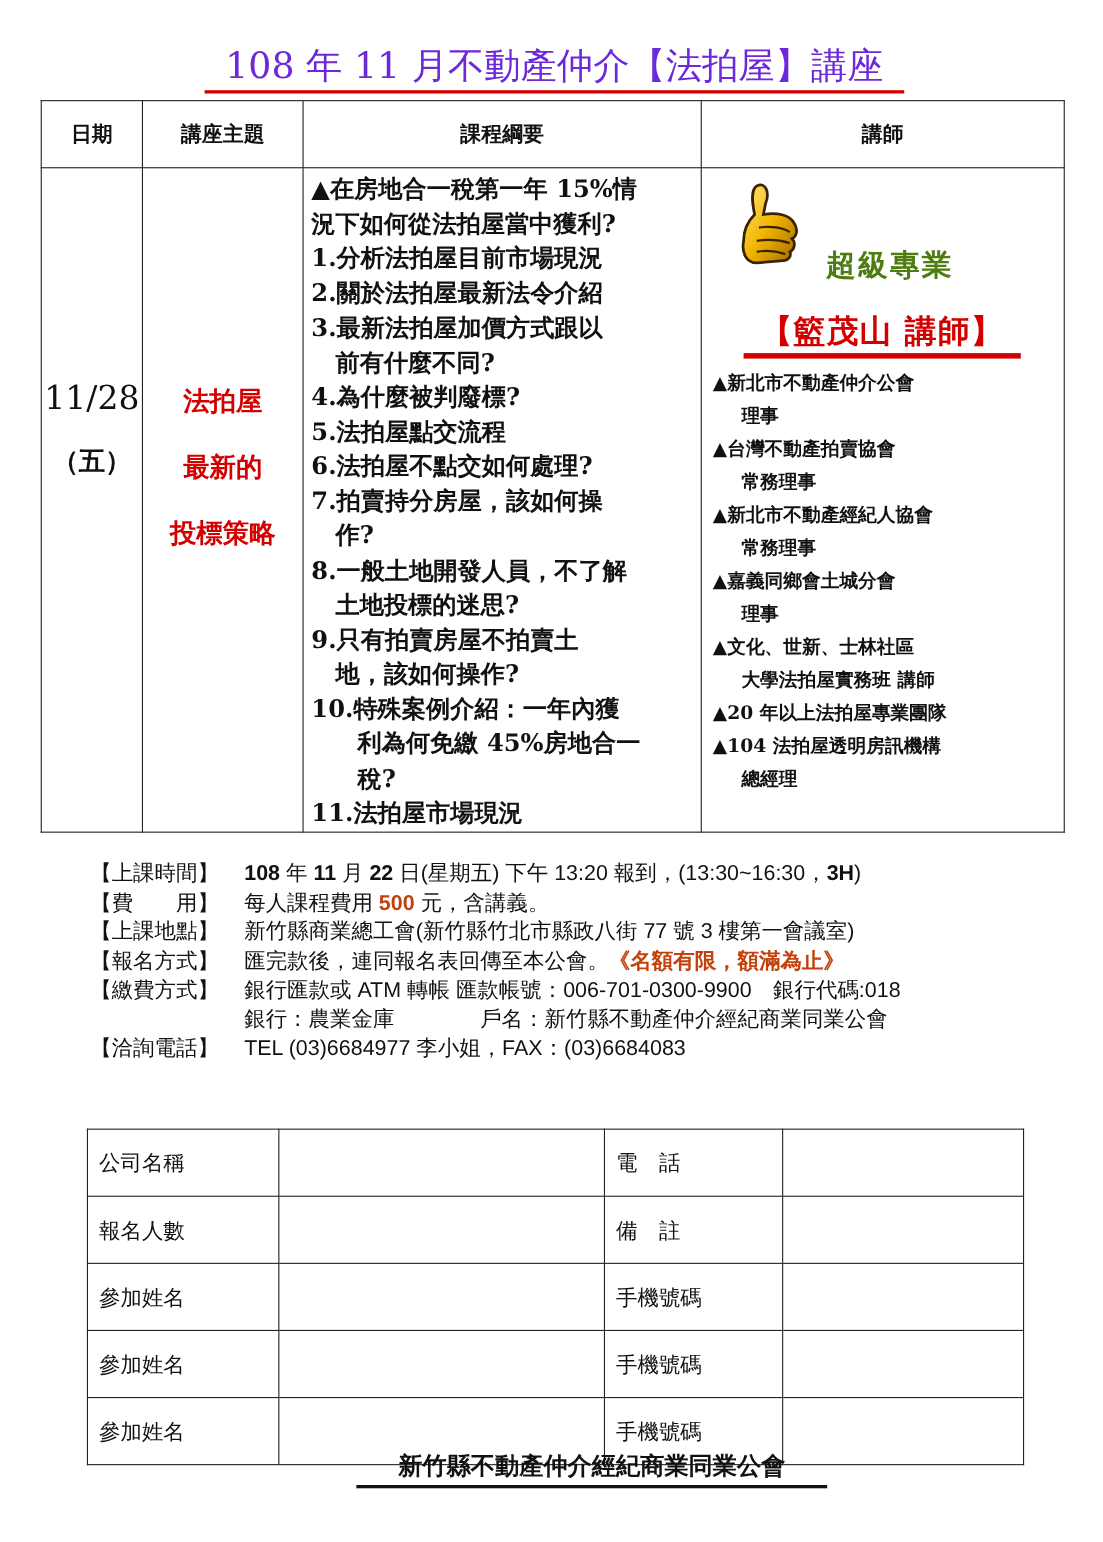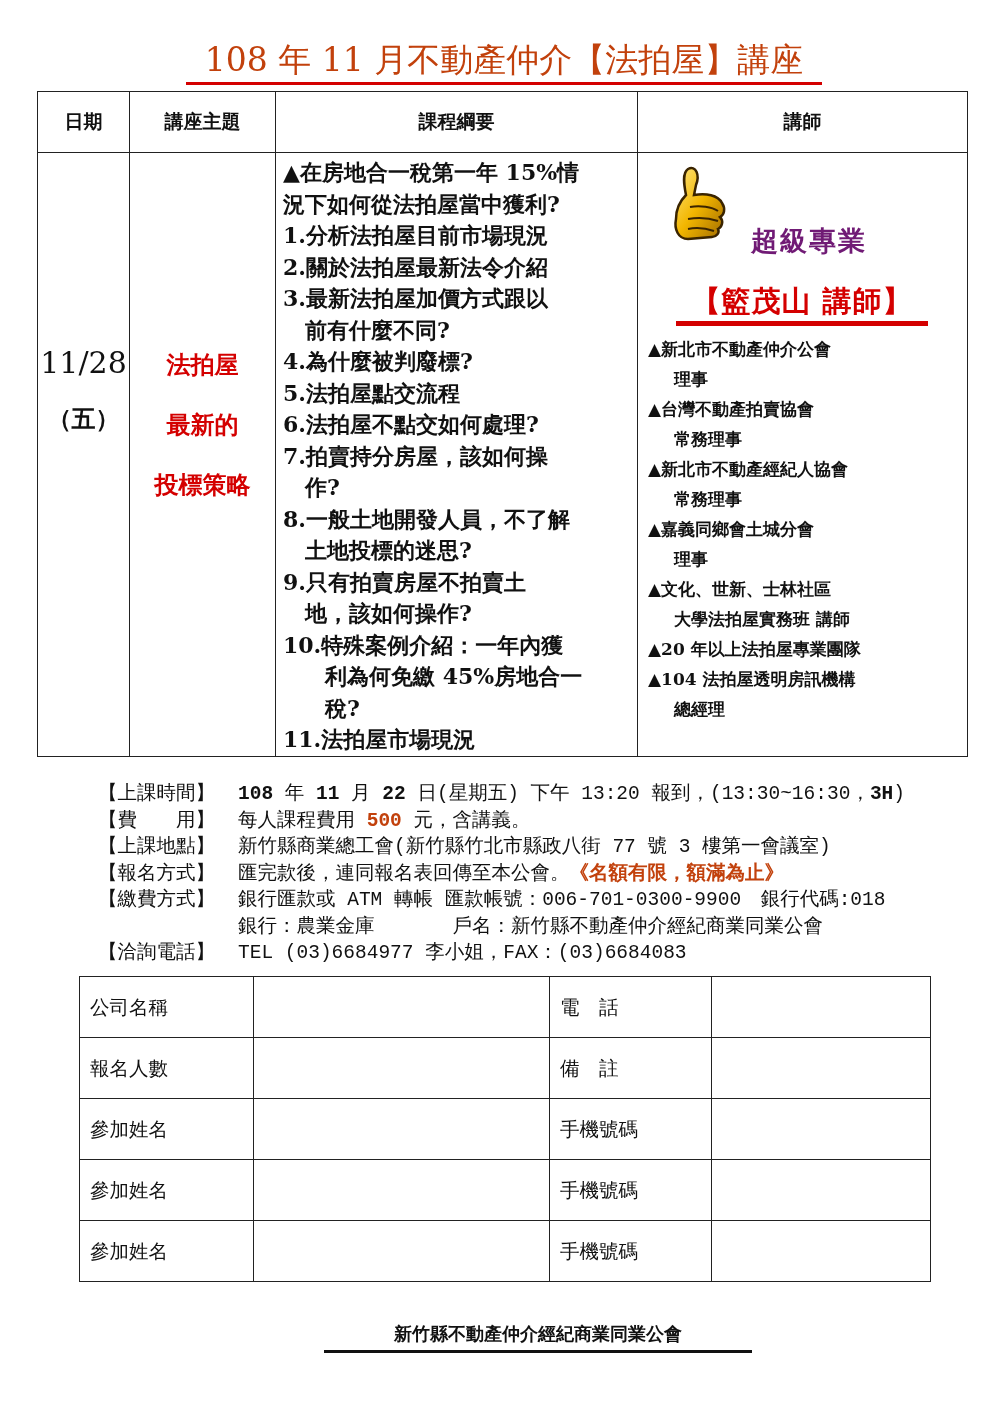--- a/index.html
+++ b/index.html
@@ -1,19 +1,19 @@
 <!DOCTYPE html>
 <html><head>
 <meta charset="utf-8">
 <style>
   html, body { margin: 0; padding: 0; background: #ffffff; }
   body { width: 1003px; height: 1402px; position: relative; font-family: "DejaVu Serif", serif; color: #111; overflow: hidden; }
   .title {
     position: absolute; left: 186px; top: 38px; width: 636px; text-align: center;
-    color: #c2410c; font-size: 33px; line-height: 44px; letter-spacing: 0px;
+    color: #6d28d9; font-size: 33px; line-height: 44px; letter-spacing: 0px;
     border-bottom: 3px solid #d40000; white-space: nowrap; font-family: "DejaVu Serif", serif;
   }
   table.main {
     position: absolute; left: 37px; top: 91px; width: 796px; border-collapse: collapse;
     table-layout: fixed;
   }
   table.main td, table.main th { border: 1.5px solid #222; padding: 0; vertical-align: top; }
   table.main th { height: 60px; font-size: 19px; font-weight: bold; text-align: center; vertical-align: middle; font-family: "DejaVu Sans", sans-serif; }
   .col-date { width: 92px; }
   .col-topic { width: 146px; }
@@ -24,37 +24,37 @@
   .date-day { margin-top: 20px; font-size: 24px; font-weight: bold; }
   .topic-cell { text-align: center; color: #d40000; font-weight: bold; font-size: 24px; }
   .topic-line { line-height: 60px; }
   .topic-first { margin-top: 182px; }
   .outline-cell { padding: 4px 0 0 7px !important; font-size: 22px; line-height: 31.5px; font-weight: bold; }
   .ol-line { white-space: nowrap; }
   .indent1 { padding-left: 22px; }
   .indent2 { padding-left: 42px; }
   .teacher-cell { position: relative; height: 603px; }
   .thumb { position: absolute; left: 28px; top: 10px; width: 70px; height: 80px; }
-  .super { position: absolute; left: 113px; top: 70px; color: #701a75; font-size: 27px; font-weight: bold; letter-spacing: 2px; }
+  .super { position: absolute; left: 113px; top: 70px; color: #4d7c0f; font-size: 27px; font-weight: bold; letter-spacing: 2px; }
   .tname { position: absolute; left: 38px; top: 128px; width: 252px; text-align: center; color: #d40000; font-size: 29px; font-weight: bold; border-bottom: 5px solid #d40000; line-height: 40px; letter-spacing: 1px; }
   .creds { position: absolute; left: 10px; top: 181px; font-size: 17px; line-height: 30px; font-weight: bold; }
   .cred-line { white-space: nowrap; }
   .cred-indent { padding-left: 26px; }
-  .info { position: absolute; left: 82px; top: 781px; font-size: 19.5px; line-height: 26.5px; font-family: Liberation Mono, monospace; margin-left: 16px; }
+  .info { position: absolute; left: 82px; top: 781px; font-size: 19.5px; line-height: 26.5px; font-family: Liberation Sans, sans-serif; }
   .info-row { white-space: nowrap; }
   .lbl { display: inline-block; width: 140px; white-space: pre; }
   .red-bold { color: #c2410c; font-weight: bold; }
   .bold { font-weight: bold; }
   .bank2 { padding-left: 140px; white-space: pre; }
   table.form {
-    position: absolute; left: 79px; top: 976px; width: 852px; border-collapse: collapse; table-layout: fixed;
+    position: absolute; left: 79px; top: 1026px; width: 852px; border-collapse: collapse; table-layout: fixed;
   }
   table.form td { border: 1.5px solid #222; height: 58px; font-size: 19.5px; padding-left: 10px; vertical-align: middle; font-family: "Liberation Serif", serif; }
   .f-c1 { width: 168px; } .f-c2 { width: 286px; } .f-c3 { width: 156px; } .f-c4 { width: 212px; }
-  .footer { position: absolute; left: 324px; top: 1318px; width: 428px; text-align: center; font-size: 18px; font-weight: bold; border-bottom: 3px solid #111; line-height: 32px; font-family: "DejaVu Sans", sans-serif; }
+  .footer { position: absolute; left: 324px; top: 1318px; width: 428px; text-align: center; font-size: 22px; font-weight: bold; border-bottom: 3px solid #111; line-height: 32px; font-family: "DejaVu Sans", sans-serif; }
 </style>
 </head>
 <body>
 
 <div class="title">108 年 11 月不動產仲介【法拍屋】講座</div>
 
 <table class="main">
   <colgroup>
       <col class="col-date">
       <col class="col-topic">

